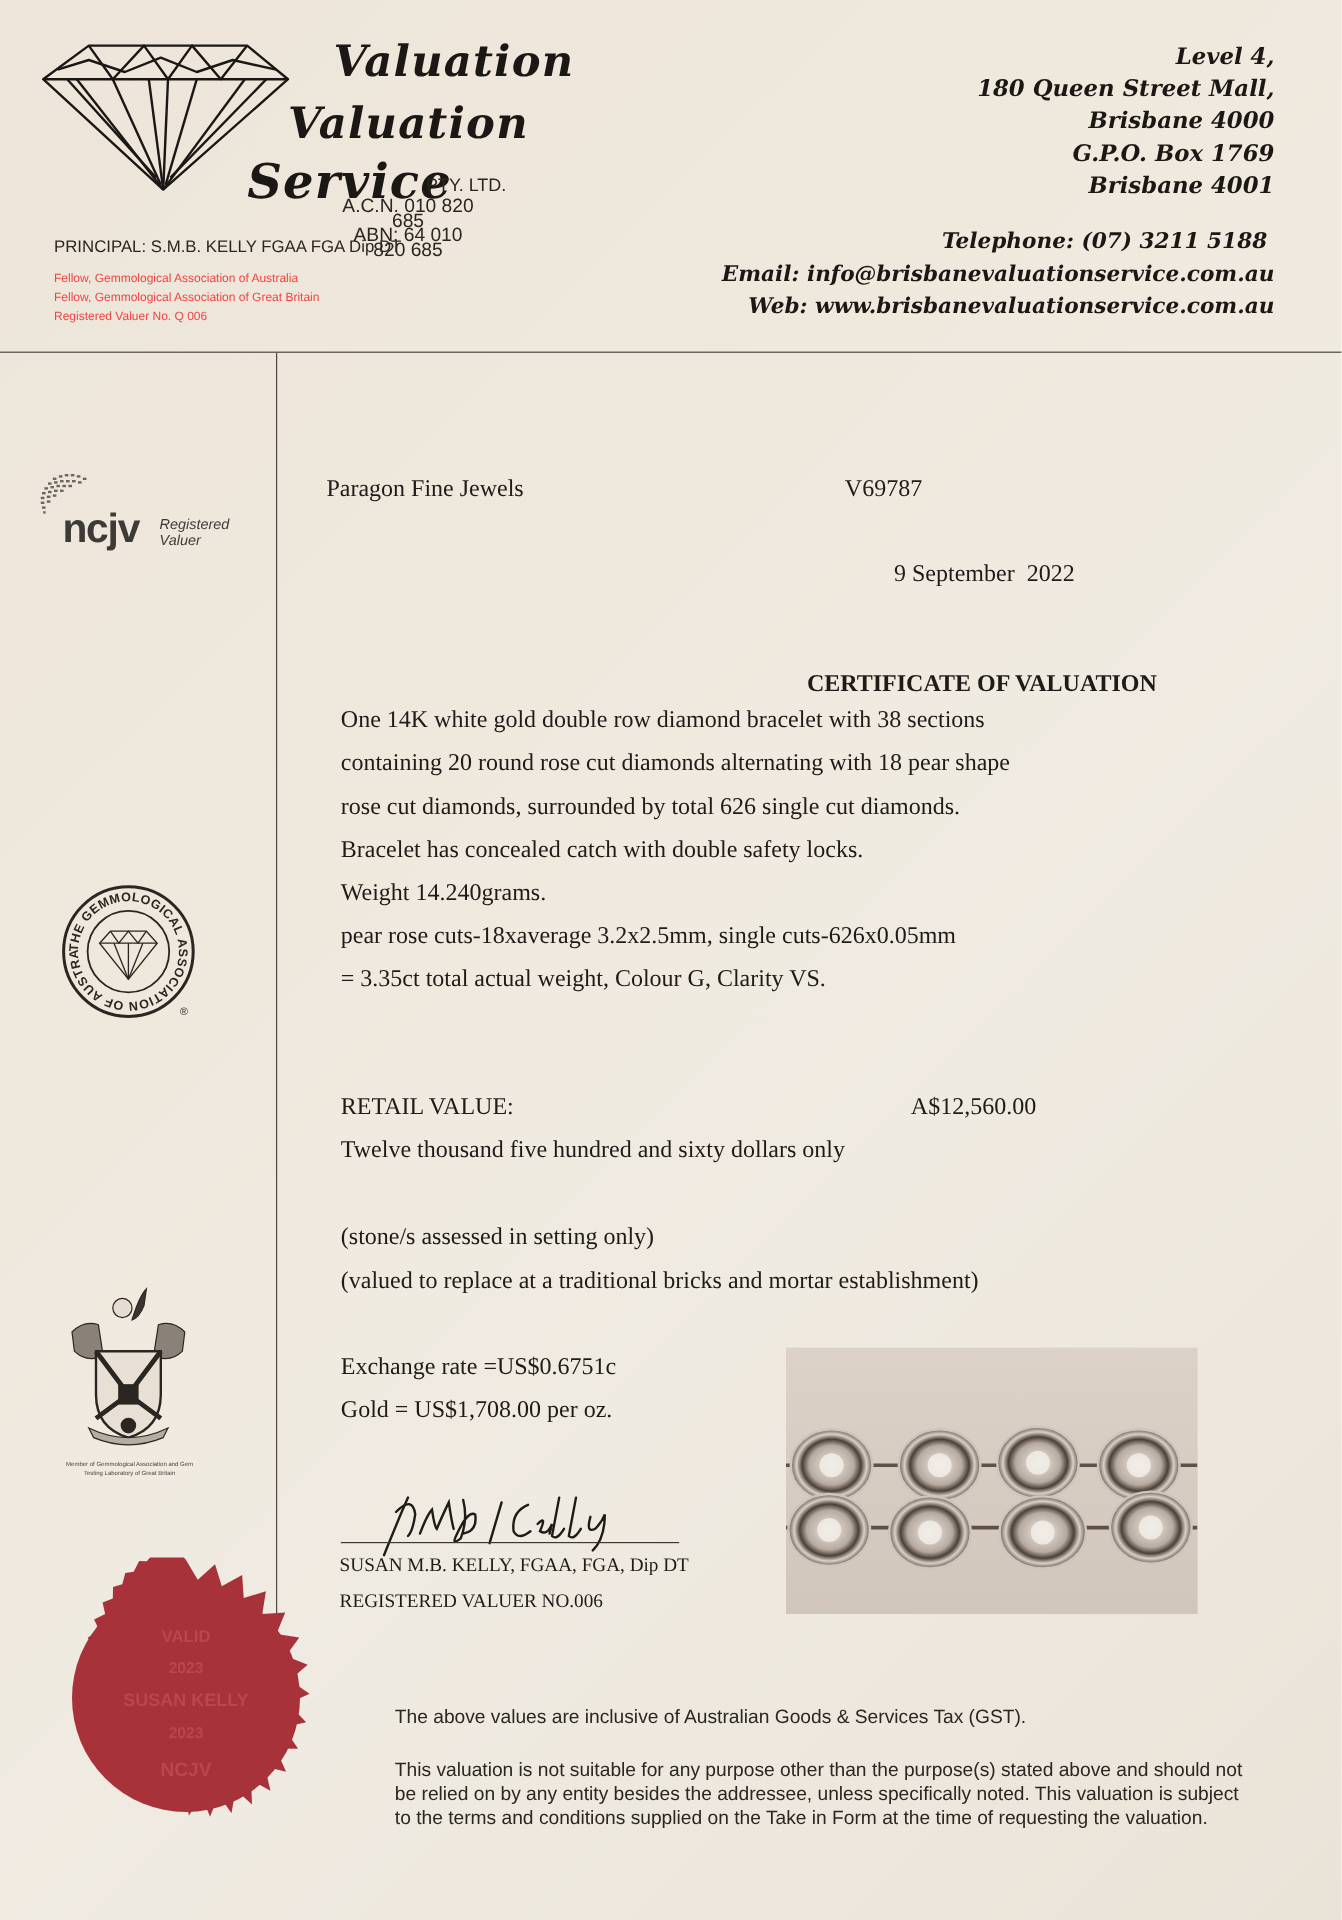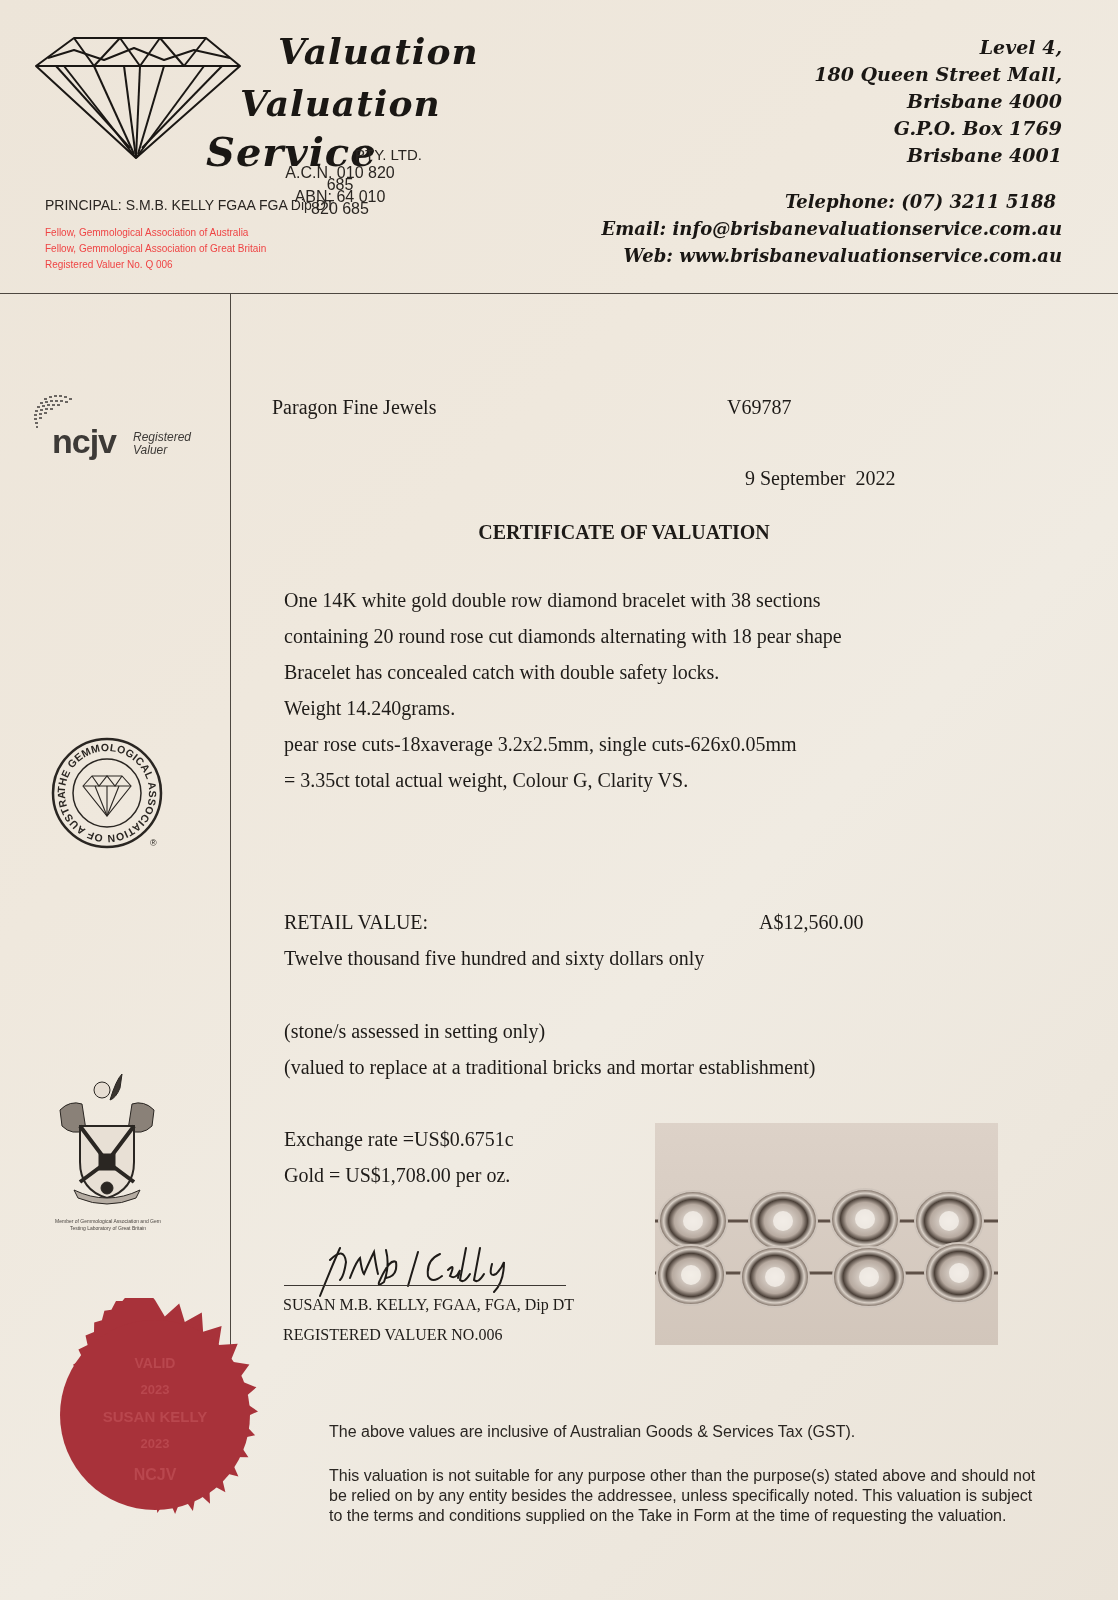--- a/index.html
+++ b/index.html
@@ -32,23 +32,23 @@
     .ncjv-text { left: 52px; top: 422px; font-size: 34px; font-weight: bold; color: #3d3a37; letter-spacing: -1px; }
     .ncjv-reg { left: 133px; top: 431px; font-size: 12px; line-height: 13px; color: #3d3a37; font-style: italic; }
     .gaa-seal { left: 50px; top: 736px; }
     .coat { left: 52px; top: 1070px; }
     .coat-caption { left: 48px; top: 1218px; width: 120px; font-size: 5px; line-height: 7px; text-align: center; color: #4a4540; }
     .red-seal { left: 38px; top: 1298px; }
 
     
     .body-txt { font-size: 20px; color: #1e1b18; }
     .client { left: 272px; top: 396px; }
-    .ref { left: 727px; top: 396px; text-align: right; }
+    .ref { left: 704px; top: 396px; text-align: right; }
     .date { left: 745px; top: 467px; }
-    .title { left: 284px; top: 520px; width: 680px; text-align: center; font-weight: bold; font-size: 20px; line-height: 25px; }
+    .title { left: 284px; top: 558px; width: 680px; text-align: right; font-weight: bold; font-size: 20px; line-height: 25px; }
     .desc { left: 284px; top: 588px; width: 720px; }
     .desc div { height: 36px; line-height: 24px; white-space: nowrap; }
     .retail-label { left: 284px; top: 911px; }
     .retail-amount { left: 759px; top: 911px; }
     .retail-words { left: 284px; top: 947px; }
     .note1 { left: 284px; top: 1020px; }
     .note2 { left: 284px; top: 1056px; }
     .exch { left: 284px; top: 1128px; }
     .gold { left: 284px; top: 1164px; }
     .sig-line { left: 284px; top: 1285px; width: 282px; height: 1px; background: #3d3833; }
@@ -201,20 +201,21 @@
 <div class="abs body-txt ref">V69787</div>
 <div class="abs body-txt date" style="white-space:pre">9 September  2022</div>
 
 <div class="abs title">
   <div>CERTIFICATE OF VALUATION</div>
 </div>
 
 <div class="abs body-txt desc">
   <div>One 14K white gold double row diamond bracelet with 38 sections</div>
   <div>containing 20 round rose cut diamonds alternating with 18 pear shape</div>
+  <div>rose cut diamonds, surrounded by total 626 single cut diamonds.</div>
   <div>Bracelet has concealed catch with double safety locks.</div>
   <div>Weight 14.240grams.</div>
   <div>pear rose cuts-18xaverage 3.2x2.5mm, single cuts-626x0.05mm</div>
   <div>= 3.35ct total actual weight, Colour G, Clarity VS.</div>
 </div>
 
 <div class="abs body-txt retail-label">RETAIL VALUE:</div>
 <div class="abs body-txt retail-amount">A$12,560.00</div>
 <div class="abs body-txt retail-words">Twelve thousand five hundred and sixty dollars only</div>
 

